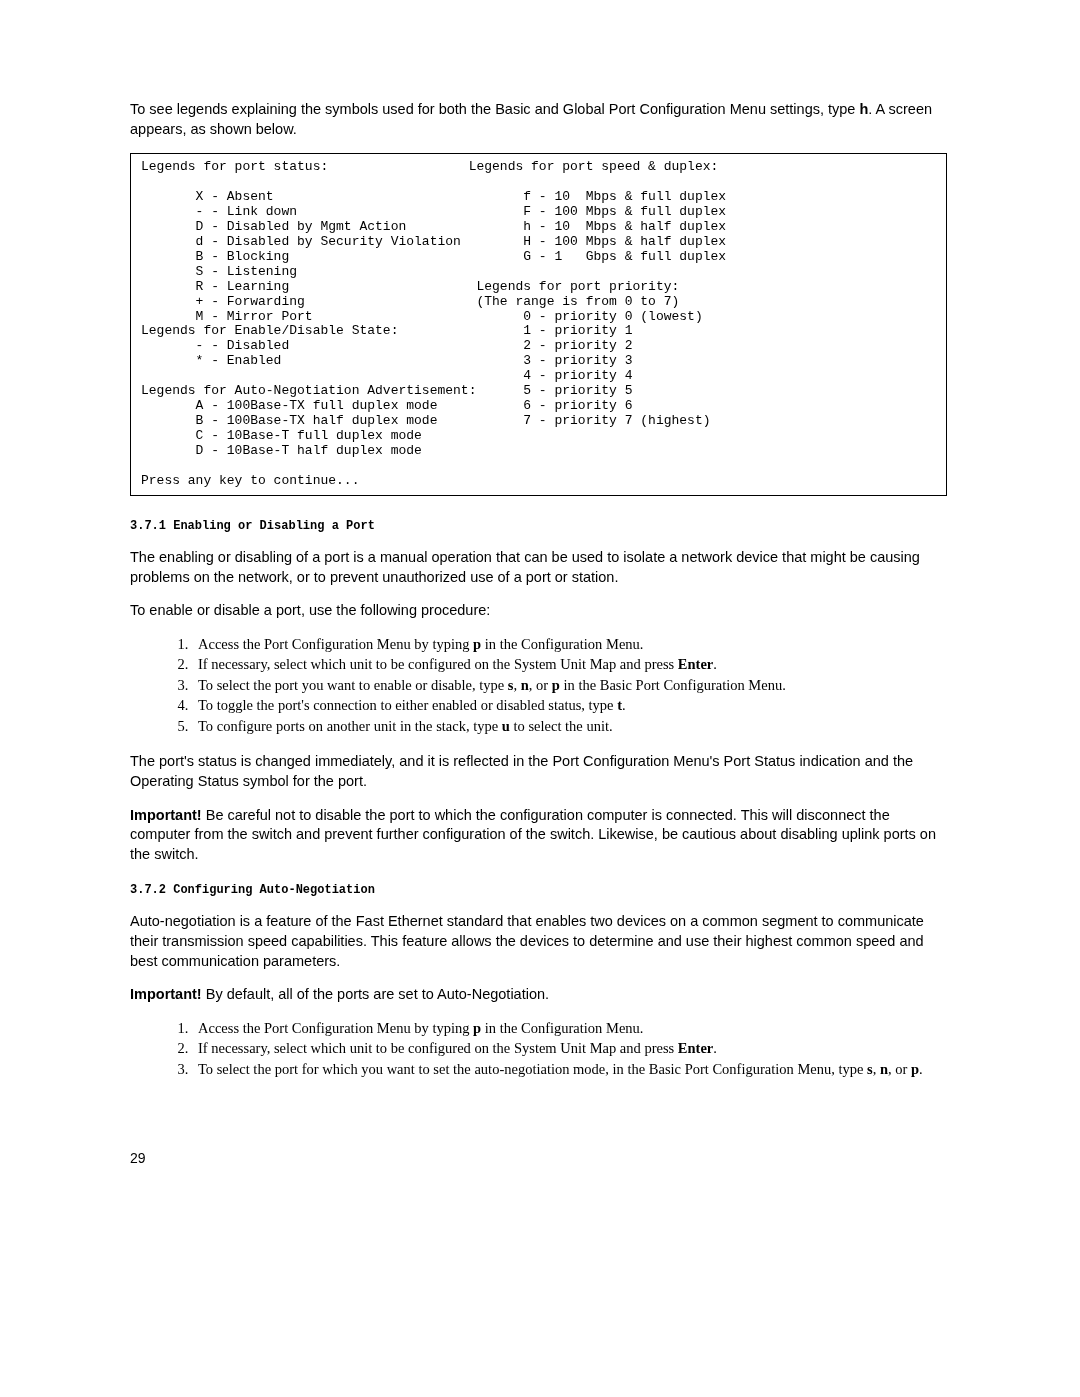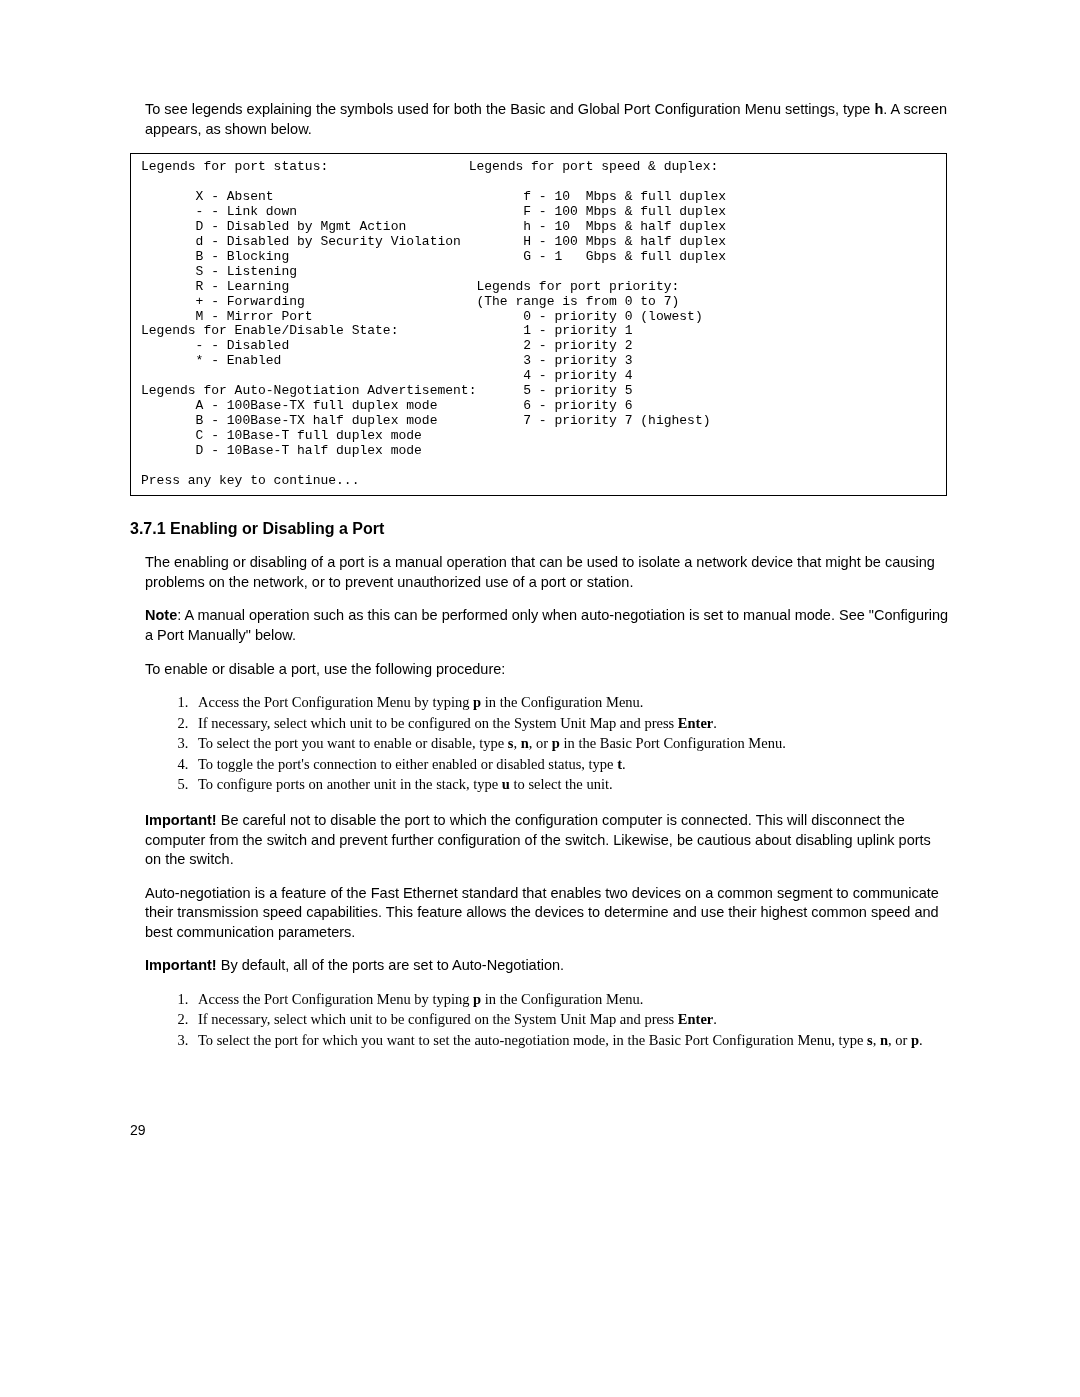--- a/index.html
+++ b/index.html
@@ -10,34 +10,35 @@
     font-size: 14.5px;
     color: #000;
     line-height: 1.35;
   }
   .page {
     width: 820px;
     margin: 0 auto;
     padding: 100px 130px 60px 130px;
     box-sizing: content-box;
   }
-  .para { margin: 0 0 14px 15px; }
+  .para { margin: 0 0 14px 0; }
   .code-box {
     border: 1px solid #000;
     padding: 6px 10px 6px 10px;
     margin: 10px 3px 22px 0;
     font-family: "Courier New", Courier, monospace;
     font-size: 13px;
     white-space: pre;
     line-height: 1.15;
   }
   h3.section {
-    font-size: 16px;
+    font-size: 12px;
     font-weight: bold;
     margin: 18px 0 14px 0;
+    font-family: Liberation Mono, monospace;
   }
   b, strong { font-weight: bold; }
   ol.steps {
     margin: 8px 0 16px 0;
     padding: 0 0 0 62px;
     list-style: decimal;
   }
   ol.steps li {
     margin: 0 0 1px 0;
     padding-left: 6px;
@@ -77,23 +78,20 @@
        B - 100Base-TX half duplex mode           7 - priority 7 (highest)
        C - 10Base-T full duplex mode
        D - 10Base-T half duplex mode
 
 Press any key to continue...</div>
 
   <h3 class="section">3.7.1 Enabling or Disabling a Port</h3>
 
   <p class="para">The enabling or disabling of a port is a manual operation that can be used to isolate a network device that might be causing problems on the network, or to prevent unauthorized use of a port or station.</p>
 
-  <p class="para">
-    <b>Note</b><span>: A manual operation such as this can be performed only when auto-negotiation is set to manual mode. See "Configuring a Port Manually" below.</span>
-  </p>
 
   <p class="para">To enable or disable a port, use the following procedure:</p>
 
   <ol class="steps">
     <li>
       <span>Access the Port Configuration Menu by typing </span><b>p</b><span> in the Configuration Menu.</span>
     </li>
     <li>
       <span>If necessary, select which unit to be configured on the System Unit Map and press </span><b>Enter</b><span>.</span>
     </li>
@@ -101,25 +99,27 @@
       <span>To select the port you want to enable or disable, type </span><b>s</b><span>, </span><b>n</b><span>, or </span><b>p</b><span> in the Basic Port Configuration Menu.</span>
     </li>
     <li>
       <span>To toggle the port's connection to either enabled or disabled status, type </span><b>t</b><span>.</span>
     </li>
     <li>
       <span>To configure ports on another unit in the stack, type </span><b>u</b><span> to select the unit.</span>
     </li>
   </ol>
 
+  <p class="para">The port's status is changed immediately, and it is reflected in the Port Configuration Menu's Port Status indication and the Operating Status symbol for the port.</p>
 
   <p class="para">
     <b>Important!</b><span> Be careful not to disable the port to which the configuration computer is connected.  This will disconnect the computer from the switch and prevent further configuration of the switch. Likewise, be cautious about disabling uplink ports on the switch.</span>
   </p>
 
+  <h3 class="section">3.7.2 Configuring Auto-Negotiation</h3>
 
   <p class="para">Auto-negotiation is a feature of the Fast Ethernet standard that enables two devices on a common segment to communicate their transmission speed capabilities. This feature allows the devices to determine and use their highest common speed and best communication parameters.</p>
 
   <p class="para">
     <b>Important!</b><span> By default, all of the ports are set to Auto-Negotiation.</span>
   </p>
 
 
   <ol class="steps">
     <li>

